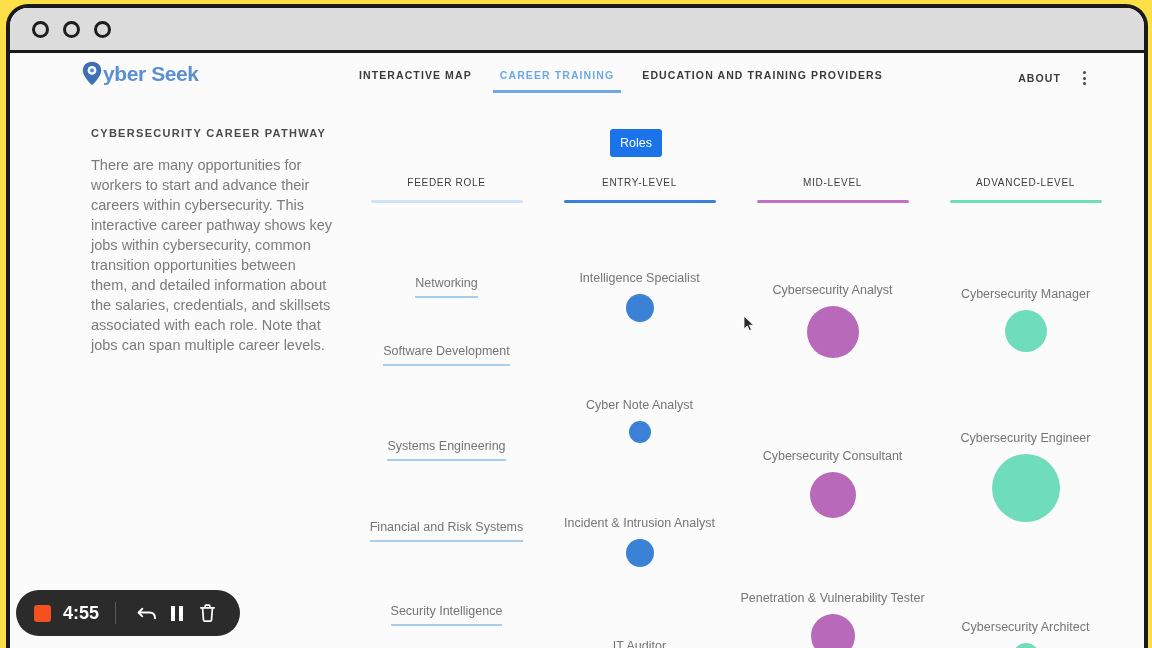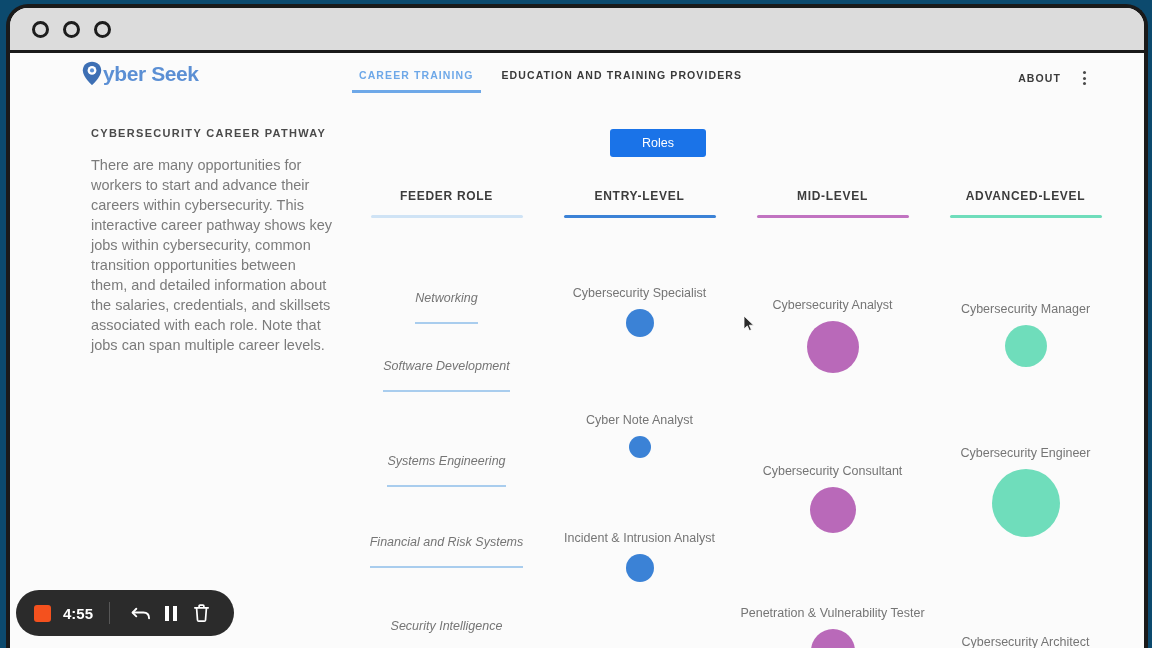--- a/index.html
+++ b/index.html
@@ -5,21 +5,21 @@
   * { box-sizing: border-box; margin: 0; padding: 0; }
   html, body {
     width: 1152px; height: 648px;
     background: #ffffff;
     font-family: "Liberation Sans", sans-serif;
     overflow: hidden;
   }
   #screen {
     position: relative;
     width: 1152px; height: 648px;
-    background: #0c4a6e;
+    background: #fde047;
   }
 
   
   .browser-frame {
     position: absolute;
     left: 6px; top: 4px;
     width: 1142px; height: 648px;
     border: 4px solid #1a1a1a;
     border-bottom: none;
     border-top-left-radius: 22px;
@@ -146,21 +146,21 @@
 
   
   .toggles {
     position: absolute;
     left: 600px; top: 76px;
     display: flex;
     gap: 12px;
   }
   .pill {
     font-size: 12.5px;
-    padding: 7px 32px;
+    padding: 7px 10px;
     border-radius: 3px;
     cursor: pointer;
     white-space: nowrap;
   }
   .pill.primary { background: #1a73e8; color: #ffffff; }
   .pill.secondary { background: #e6e6e6; color: #3d3d3d; }
 
   
   .pathway {
     position: absolute;
@@ -172,26 +172,25 @@
   .col {
     position: relative;
     flex: 1 1 0;
     min-width: 0;
   }
   .col-head {
     text-align: center;
     padding-top: 14px;
   }
   .col-head-label {
-    font-size: 12px;
-    font-weight: bold;
+    font-size: 10px;
+    font-weight: normal;
     letter-spacing: 0.7px;
     color: #3c3c3c;
     margin-bottom: 12px;
-    margin-top: 12px;
   }
   .col-rule {
     height: 3px;
     width: 152px;
     margin: 0 auto;
     border-radius: 2px;
   }
 
   .nodes { position: relative; margin-top: 10px; }
   .node {
@@ -203,22 +202,21 @@
     cursor: pointer;
   }
   .node-label {
     font-size: 12.5px;
     color: #757575;
     line-height: 15px;
     display: inline-block;
   }
   .node.feeder .node-label {
     border-bottom: 2px solid #a9cdee;
-    padding-bottom: 16px;
-    font-style: italic;
+    padding-bottom: 5px;
   }
   .node-bubble {
     margin: 8px auto 0 auto;
     border-radius: 50%;
   }
 
   
   .cursor {
     position: absolute;
     left: 733px; top: 262px;
@@ -241,21 +239,21 @@
     z-index: 50;
   }
   .rec-stop {
     width: 17px; height: 17px;
     background: #f4511e;
     border-radius: 3px;
     cursor: pointer;
   }
   .rec-time {
     color: #ffffff;
-    font-size: 15px;
+    font-size: 18px;
     font-weight: bold;
     margin-left: 12px;
     margin-right: 16px;
     font-family: "Liberation Sans", sans-serif;
   }
   .rec-sep {
     width: 1px; height: 22px;
     background: #575757;
     margin-right: 16px;
   }
@@ -289,20 +287,21 @@
             <svg viewBox="0 0 20 25" width="20" height="25">
               <path d="M10 0.8 C4.6 0.8 0.8 4.7 0.8 9.6 C0.8 16 10 24.2 10 24.2 C10 24.2 19.2 16 19.2 9.6 C19.2 4.7 15.4 0.8 10 0.8 Z" fill="#3d6fb4"></path>
               <circle cx="10" cy="9.4" r="4.4" fill="#ffffff"></circle>
               <circle cx="10" cy="9.4" r="2.1" fill="#5b8fd4"></circle>
             </svg>
           </span>
           <span class="logo-text"><span class="lt-light">yber Seek</span></span>
         </div>
 
         <div class="nav">
+          <div class="nav-item">INTERACTIVE MAP</div>
           <div class="nav-item active">CAREER TRAINING</div>
           <div class="nav-item">EDUCATION AND TRAINING PROVIDERS</div>
         </div>
 
         <div class="nav-right">
           <div class="nav-about">ABOUT</div>
           <div class="kebab">
             <span></span>
               <span></span>
               <span></span>
@@ -332,21 +331,21 @@
               <div class="node feeder" style="top: 304px;"><span class="node-label">Financial and Risk Systems</span></div>
               <div class="node feeder" style="top: 388px;"><span class="node-label">Security Intelligence</span></div>
             </div>
           </div>
           <div class="col">
             <div class="col-head">
               <div class="col-head-label">ENTRY-LEVEL</div>
               <div class="col-rule" style="background: rgb(59, 130, 214);"></div>
             </div>
             <div class="nodes">
-              <div class="node" style="top: 55px;"><span class="node-label">Cybersecurity Specialist</span><div class="node-bubble" style="width: 28px; height: 28px; background: rgb(59, 130, 214);"></div></div>
+              <div class="node" style="top: 55px;"><span class="node-label">Intelligence Specialist</span><div class="node-bubble" style="width: 28px; height: 28px; background: rgb(59, 130, 214);"></div></div>
               <div class="node" style="top: 182px;"><span class="node-label">Cyber Note Analyst</span><div class="node-bubble" style="width: 22px; height: 22px; background: rgb(59, 130, 214);"></div></div>
               <div class="node" style="top: 300px;"><span class="node-label">Incident &amp; Intrusion Analyst</span><div class="node-bubble" style="width: 28px; height: 28px; background: rgb(59, 130, 214);"></div></div>
               <div class="node" style="top: 423px;"><span class="node-label">IT Auditor</span></div>
             </div>
           </div>
           <div class="col">
             <div class="col-head">
               <div class="col-head-label">MID-LEVEL</div>
               <div class="col-rule" style="background: rgb(193, 115, 193);"></div>
             </div>

